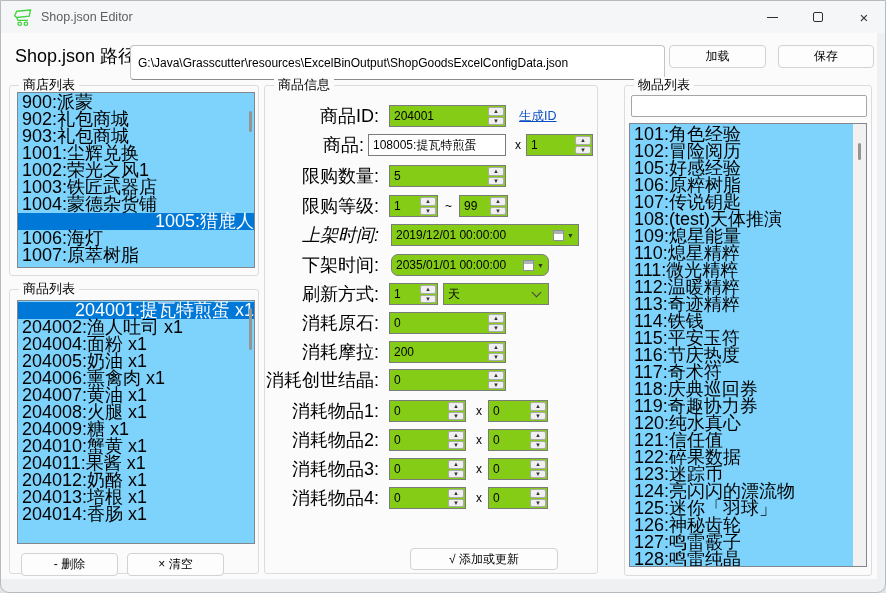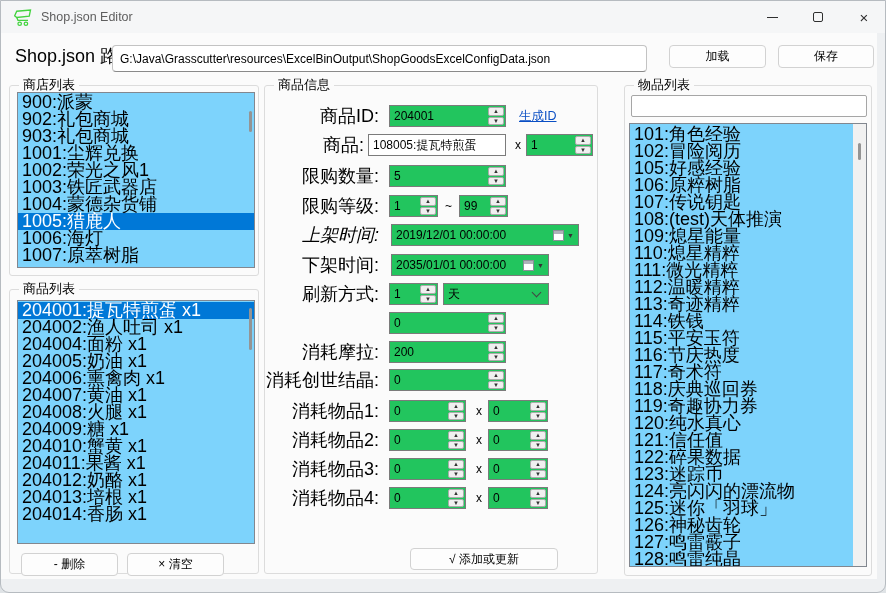--- a/index.html
+++ b/index.html
@@ -26,21 +26,21 @@
   .win-controls{ position:absolute; right:0; top:0; height:32px; display:flex; }
   .win-btn{ width:46px; height:32px; display:flex; align-items:center; justify-content:center; color:#2f2f2f; }
   .glyph-min{ width:11px; height:1px; background:#2f2f2f; }
   .glyph-max{ width:10px; height:10px; border:1px solid #2f2f2f; border-radius:2px; }
   .glyph-close{ font-size:15px; line-height:1; color:#2f2f2f; }
   
   .client-bg{ position:absolute; left:0; top:32px; width:876px; height:546px; background:#fbfbfb; }
   .lbl{ position:absolute; font-size:18px; color:#000; line-height:23px; white-space:nowrap; }
   
   .path-input{
-    position:absolute; left:111px; top:44px; width:535px; height:27px;
+    position:absolute; left:129px; top:44px; width:535px; height:35px;
     border:1px solid #c3c3c3; border-bottom-color:#8a8a8a; border-radius:4px;
     background:#fff; font-size:12px; padding:0 7px; color:#000;
     font-family: "Liberation Sans", "DejaVu Sans", sans-serif; outline:none;
   }
   .btn{
     position:absolute; height:23px; border:1px solid #d2d2d2; border-radius:4px;
     background:#fdfdfd; font-size:12px; color:#000; text-align:center; line-height:21px;
     cursor:default;
   }
   .btn-load{ left:668px; top:44px; width:97px; }
@@ -57,25 +57,25 @@
   .g-items{ left:623px; top:84px; width:248px; height:491px; }
   
   .listbox{
     position:absolute; background:#7dd3fc; border:1px solid #82878f; overflow:hidden;
     font-size:18px; color:#000;
   }
   .lb-shop{ left:16px; top:91px; width:238px; height:176px; padding-top:1px; }
   .lb-goods{ left:16px; top:299px; width:238px; height:244px; padding-top:1px; }
   .lb-items{ left:628px; top:122px; width:238px; height:444px; padding-top:2px; }
   .li{ height:17px; line-height:17px; padding-left:4px; white-space:nowrap; }
-  .li.selected{ background:#0078d7; color:#fff; }
+  .li.selected{ background:#0078d7; color:#fff;text-align:right; }
   .sb-thumb{ position:absolute; width:3px; background:#949494; border-radius:2px; }
   .sb-track{ position:absolute; top:1px; bottom:1px; width:13px; background:#f1f1f1; }
   
-  .field{ position:absolute; height:22px; background:#22c55e; border:1px solid #7b7b7b; display:flex; align-items:stretch; }
+  .field{ position:absolute; height:22px; background:#84cc16; border:1px solid #7b7b7b; display:flex; align-items:stretch; }
   .fval{ flex:1; font-size:12px; line-height:20px; padding:0 4px; overflow:hidden; white-space:nowrap; }
   .spin{ width:16px; margin:1px; display:flex; flex-direction:column; }
   .spin span{
     flex:1; border:1px solid #ababab; background:#f0f0f0; border-radius:2px;
     display:flex; align-items:center; justify-content:center;
     font-size:6px; color:#333; line-height:1;
   }
   .spin span + span{ margin-top:1px; }
   .cal-wrap{ display:flex; align-items:center; padding-right:4px; gap:3px; }
   .cal-icon{ width:11px; height:11px; border:1px solid #8a8f98; background:linear-gradient(#aeb3ba 0 3px, #fff 3px); }
@@ -220,41 +220,42 @@
   <div class="lbl" style="left:265px; top:223px; width:113px; text-align:right;font-style:italic;">上架时间:</div>
   <div class="field" style="left:390px; top:223px; width:188px;">
     <span class="fval">2019/12/01 00:00:00</span>
     <span class="cal-wrap">
         <span class="cal-icon"></span>
         <span class="dd-arrow">▼</span>
       </span>
   </div>
 
   <div class="lbl" style="left:265px; top:253px; width:113px; text-align:right;">下架时间:</div>
-  <div class="field" style="left:390px; top:253px; width:158px;">
+  <div class="field" style="left:390px; top:253px; width:158px;border-radius:7px;">
     <span class="fval">2035/01/01 00:00:00</span>
     <span class="cal-wrap">
         <span class="cal-icon"></span>
         <span class="dd-arrow">▼</span>
       </span>
   </div>
 
   <div class="lbl" style="left:265px; top:282px; width:113px; text-align:right;">刷新方式:</div>
   <div class="field" style="left:388px; top:282px; width:49px;">
     <span class="fval">1</span>
     <span class="spin">
         <span>▲</span>
         <span>▼</span>
       </span>
   </div>
   <div class="field" style="left:442px; top:282px; width:106px;">
     <span class="fval">天</span>
     <span class="chev"></span>
   </div>
 
+  <div class="lbl" style="left:265px; top:311px; width:113px; text-align:right;">消耗原石:</div>
   <div class="field" style="left:388px; top:311px; width:117px;">
     <span class="fval">0</span>
     <span class="spin">
         <span>▲</span>
         <span>▼</span>
       </span>
   </div>
 
   <div class="lbl" style="left:265px; top:340px; width:113px; text-align:right;">消耗摩拉:</div>
   <div class="field" style="left:388px; top:340px; width:117px;">

